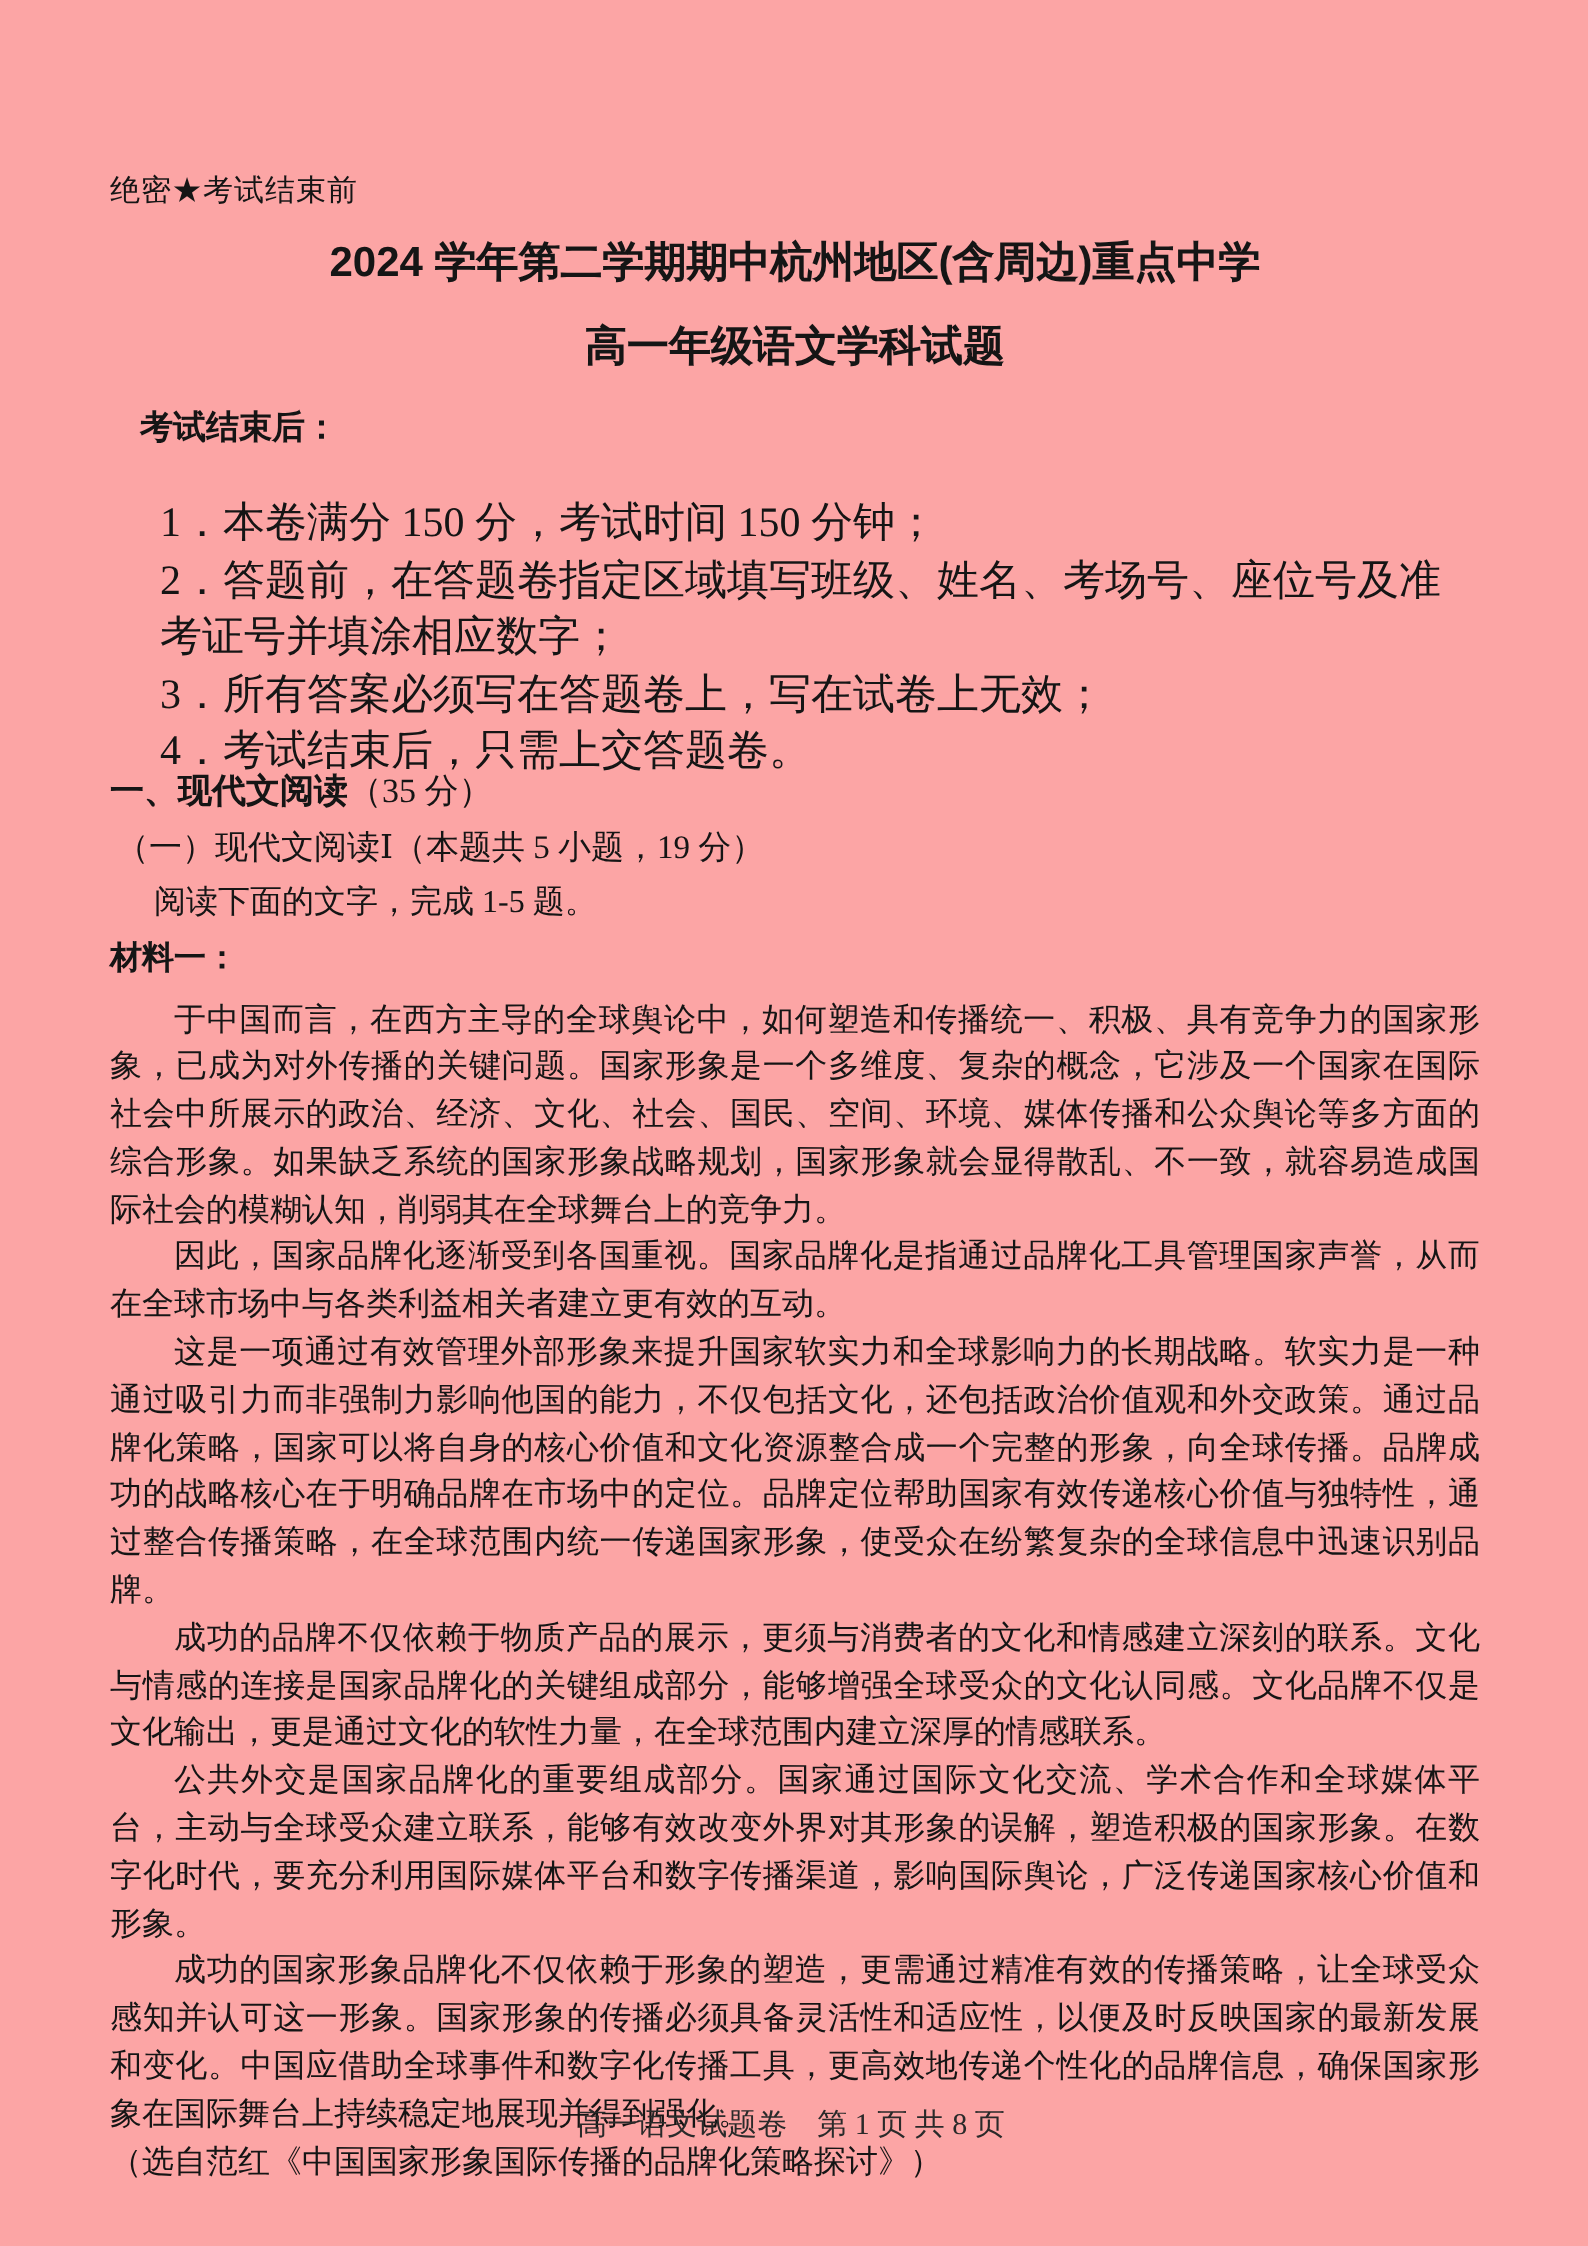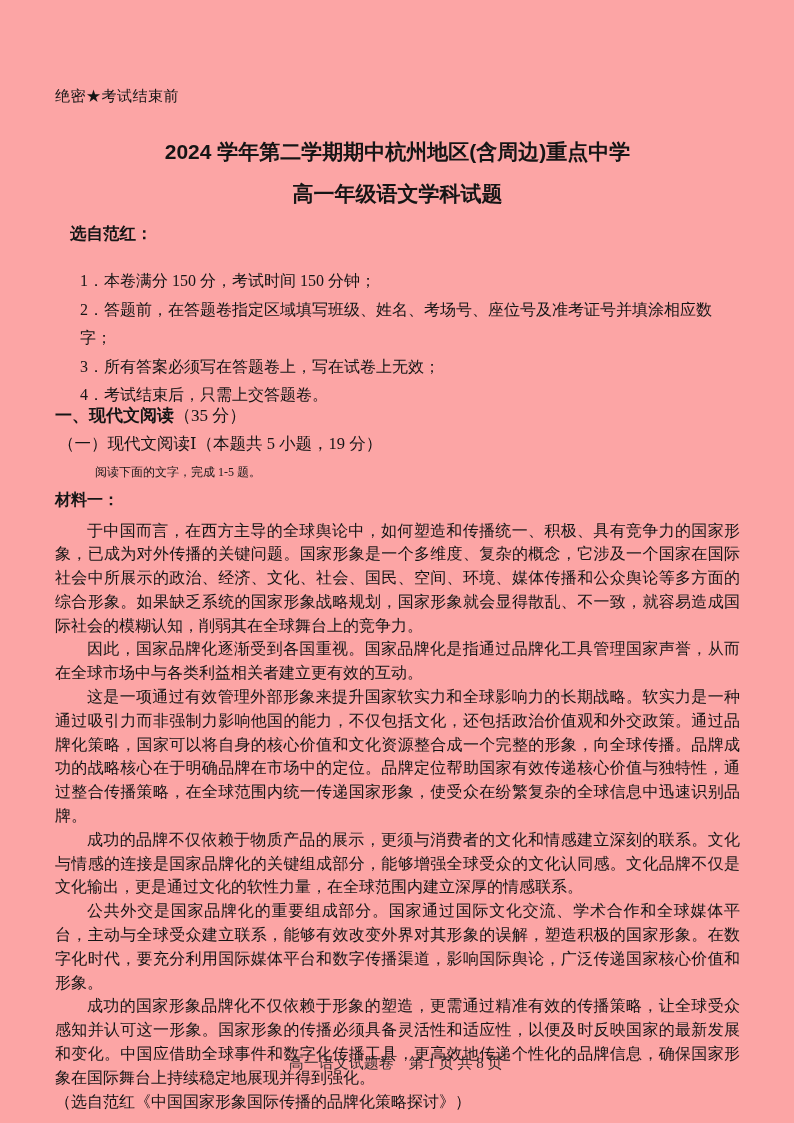--- a/index.html
+++ b/index.html
@@ -24,49 +24,49 @@
     line-height: 20px;
     letter-spacing: 0.5px;
   }
   .title {
     text-align: center;
     font-family: "Liberation Sans", "DejaVu Sans", sans-serif;
     font-weight: bold;
     font-size: 21px;
     line-height: 28px;
   }
-  .title-1 { margin-top: 32px; }
+  .title-1 { margin-top: 12px; }
   .title-2 { margin-top: 14px; }
   .notice-header {
     margin-top: 14px;
     margin-left: 15px;
     font-weight: bold;
     font-size: 16.5px;
     line-height: 24px;
   }
   .notice-list {
     list-style: none;
     margin: 21px 0 -8px 25px;
     padding: 0;
-    font-size: 16px;
+    font-size: 21px;
     line-height: 28.5px;
   }
   .sec-heading {
     font-size: 17px;
     line-height: 28px;
   }
   .sec-heading .bold { font-weight: bold; }
   .subsection {
     margin-left: 3px;
     font-size: 16.5px;
     line-height: 28px;
   }
   .instruction {
-    margin-left: 40px;
-    font-size: 12px;
+    margin-left: 22px;
+    font-size: 16px;
     line-height: 28px;
   }
   .material-label {
     font-weight: bold;
     font-size: 16px;
     line-height: 28px;
   }
   .material {
     margin-top: 5px;
     font-size: 16px;
@@ -97,21 +97,21 @@
 </head>
 <body>
 
 <div class="page">
 
   <div class="security">绝密★考试结束前</div>
 
   <div class="title title-1">2024 学年第二学期期中杭州地区(含周边)重点中学</div>
   <div class="title title-2">高一年级语文学科试题</div>
 
-  <div class="notice-header">选自范红：</div>
+  <div class="notice-header">考试结束后：</div>
 
   <ul class="notice-list">
     <li>1．本卷满分 150 分，考试时间 150 分钟；</li>
     <li>2．答题前，在答题卷指定区域填写班级、姓名、考场号、座位号及准考证号并填涂相应数字；</li>
     <li>3．所有答案必须写在答题卷上，写在试卷上无效；</li>
     <li>4．考试结束后，只需上交答题卷。</li>
   </ul>
 
   <div class="sec-heading">
     <span class="bold">一、现代文阅读</span><span>（35 分）</span>

